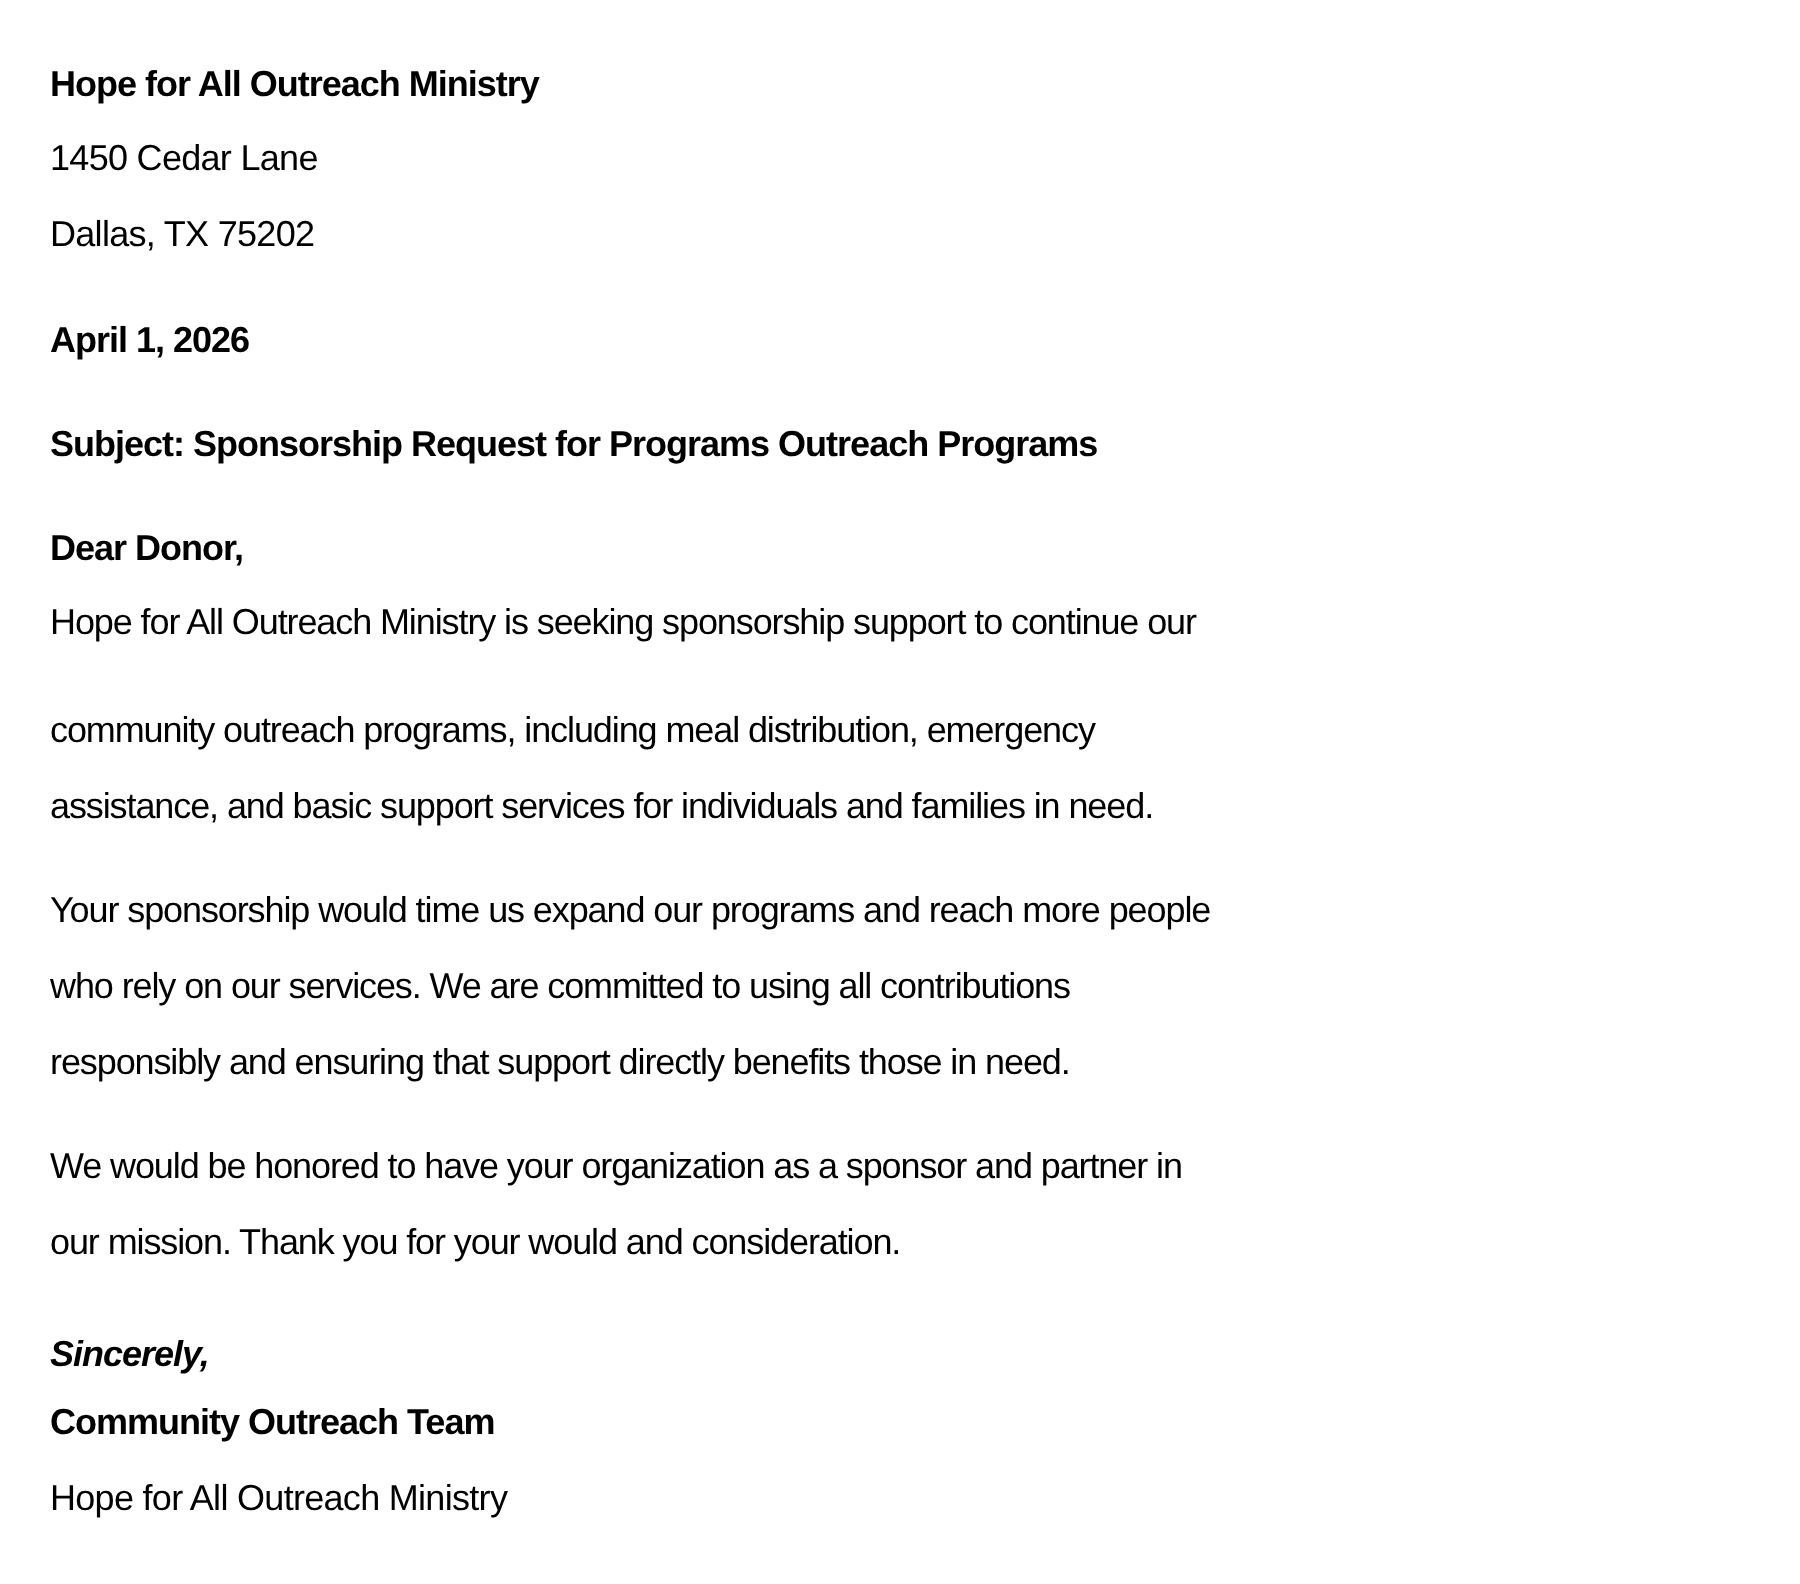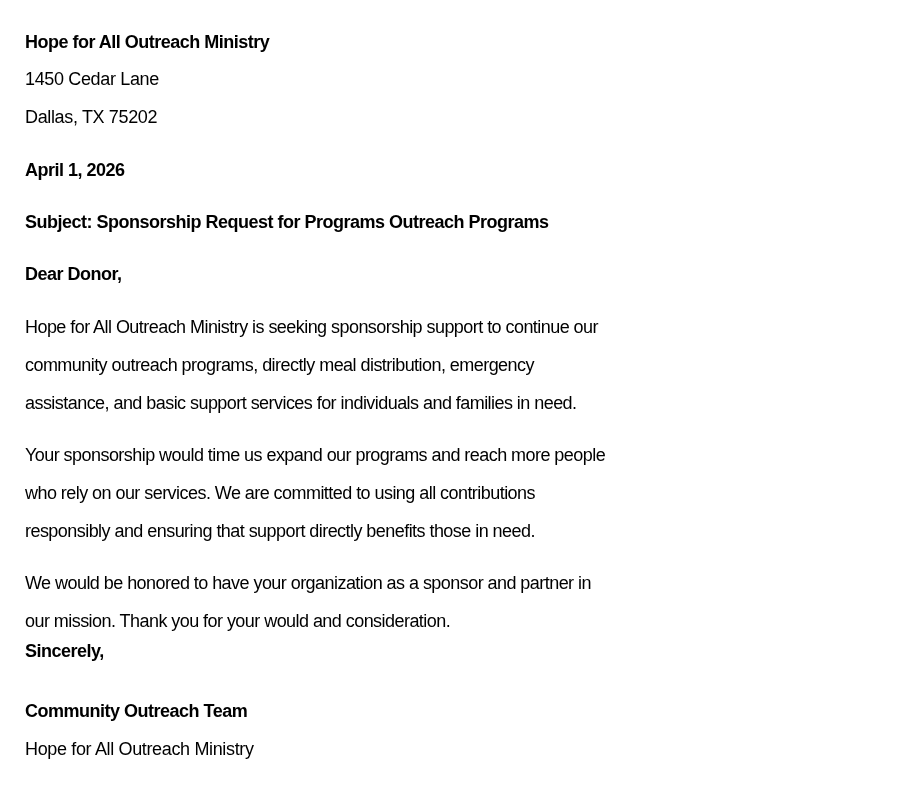--- a/index.html
+++ b/index.html
@@ -38,35 +38,35 @@
     <div class="line" style="top:98px;">Dallas, TX 75202</div>
   </div>
 
   <div class="line bold" style="top:151px;">April 1, 2026</div>
 
   <div class="line bold" style="top:203px;">Subject: Sponsorship Request for Programs Outreach Programs</div>
 
   <div class="line bold" style="top:255px;">Dear Donor,</div>
 
   <div class="para">
-    <div class="line" style="top:308px;text-align:right;">Hope for All Outreach Ministry is seeking sponsorship support to continue our</div>
-    <div class="line" style="top:346px;">community outreach programs, directly meal distribution, emergency</div>
+    <div class="line" style="top:292px;text-align:right;">Hope for All Outreach Ministry is seeking sponsorship support to continue our</div>
+    <div class="line" style="top:346px;">community outreach programs, including meal distribution, emergency</div>
     <div class="line" style="top:384px;">assistance, and basic support services for individuals and families in need.</div>
   </div>
 
   <div class="para">
     <div class="line" style="top:436px;">Your sponsorship would time us expand our programs and reach more people</div>
     <div class="line" style="top:474px;">who rely on our services. We are committed to using all contributions</div>
     <div class="line" style="top:512px;">responsibly and ensuring that support directly benefits those in need.</div>
   </div>
 
   <div class="para">
     <div class="line" style="top:564px;">We would be honored to have your organization as a sponsor and partner in</div>
     <div class="line" style="top:602px;">our mission. Thank you for your would and consideration.</div>
   </div>
 
   <div>
-    <div class="line bold" style="top:632px;">Sincerely,</div>
+    <div class="line bold" style="top:658px;font-style:italic;">Sincerely,</div>
     <div class="line bold" style="top:692px;">Community Outreach Team</div>
     <div class="line" style="top:730px;">Hope for All Outreach Ministry</div>
   </div>
 
 </div>
 
 </body></html>

